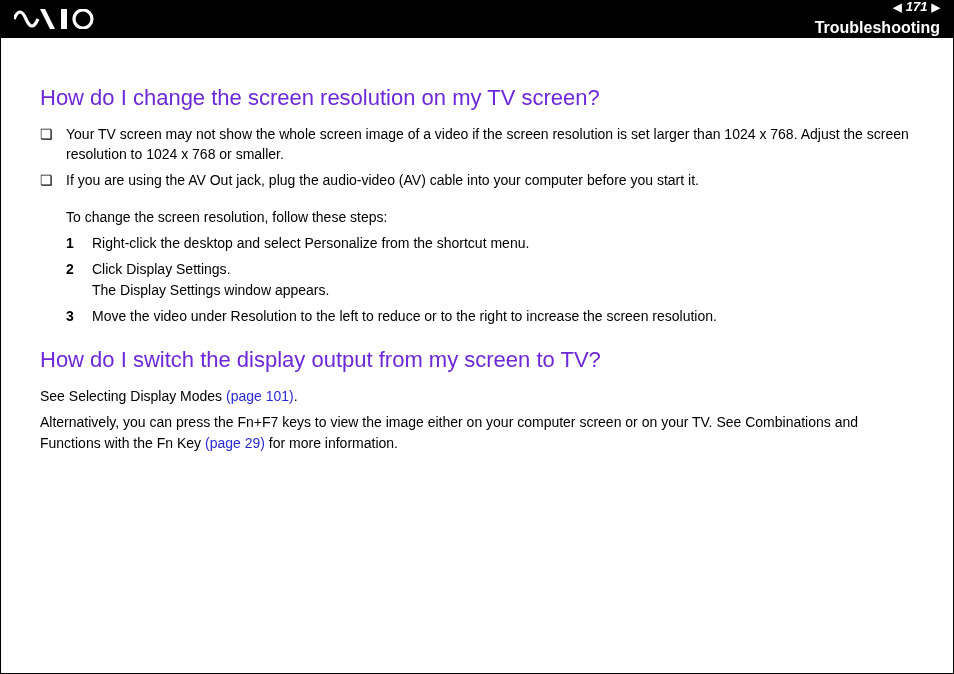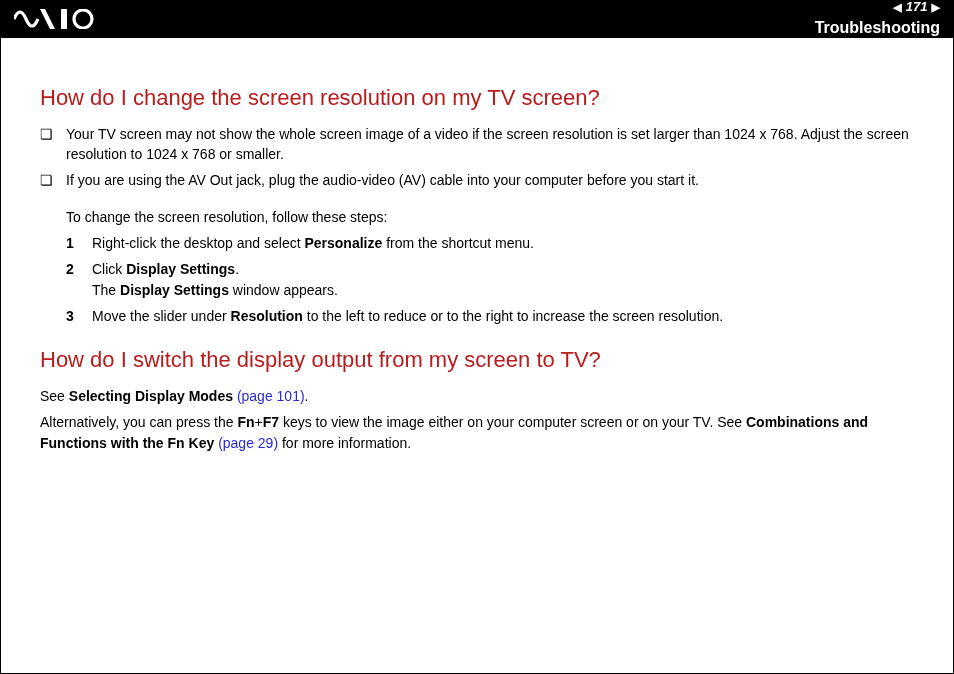--- a/index.html
+++ b/index.html
@@ -42,21 +42,21 @@
   .section-label {
     color: #fff;
     font-weight: bold;
     font-size: 16px;
     margin-top: -1px;
   }
   .page {
     padding: 44px 40px 0 40px;
   }
   h2 {
-    color: #b91c1c;
+    color: #6d28d9;
     font-weight: normal;
     font-size: 22px;
     margin: 0 0 10px 0;
   }
   h2.second { margin-top: 18px; }
   .bullet-list { list-style: none; padding: 0; margin: 0; }
   .bullet-list > li {
     position: relative;
     padding-left: 26px;
     margin: 0 0 6px 0;
@@ -75,21 +75,21 @@
     margin: 0 0 6px 26px;
   }
   .num-list > li .num {
     position: absolute;
     left: 0;
     top: 0;
     font-weight: bold;
   }
   .para { margin: 0 0 6px 0; }
   .link { color: #2a29d6; font-weight: normal; }
-  b { font-weight: bold; }
+  b { font-weight: normal; }
   .frame {
     position: absolute;
     top: 0; left: 0; right: 0; bottom: 0;
     border: 1px solid #000;
     pointer-events: none;
   }
 </style>
 </head>
 <body>
 
@@ -129,21 +129,21 @@
       <span class="num">1</span>
       <span>Right-click the desktop and select </span><b>Personalize</b><span> from the shortcut menu.</span>
     </li>
     <li>
       <span class="num">2</span>
       <span>Click </span><b>Display Settings</b><span>.</span><br>
       <span>The </span><b>Display Settings</b><span> window appears.</span>
     </li>
     <li>
       <span class="num">3</span>
-      <span>Move the slider under </span><b>Resolution</b><span> to the left to reduce or to the right to increase the screen resolution.</span>
+      <span>Move the video under </span><b>Resolution</b><span> to the left to reduce or to the right to increase the screen resolution.</span>
     </li>
   </ol>
 
   <h2 class="second">How do I switch the display output from my screen to TV?</h2>
 
   <p class="para">
     <span>See </span><b>Selecting Display Modes </b><span class="link">(page 101)</span><span>.</span>
   </p>
 
   <p class="para">

